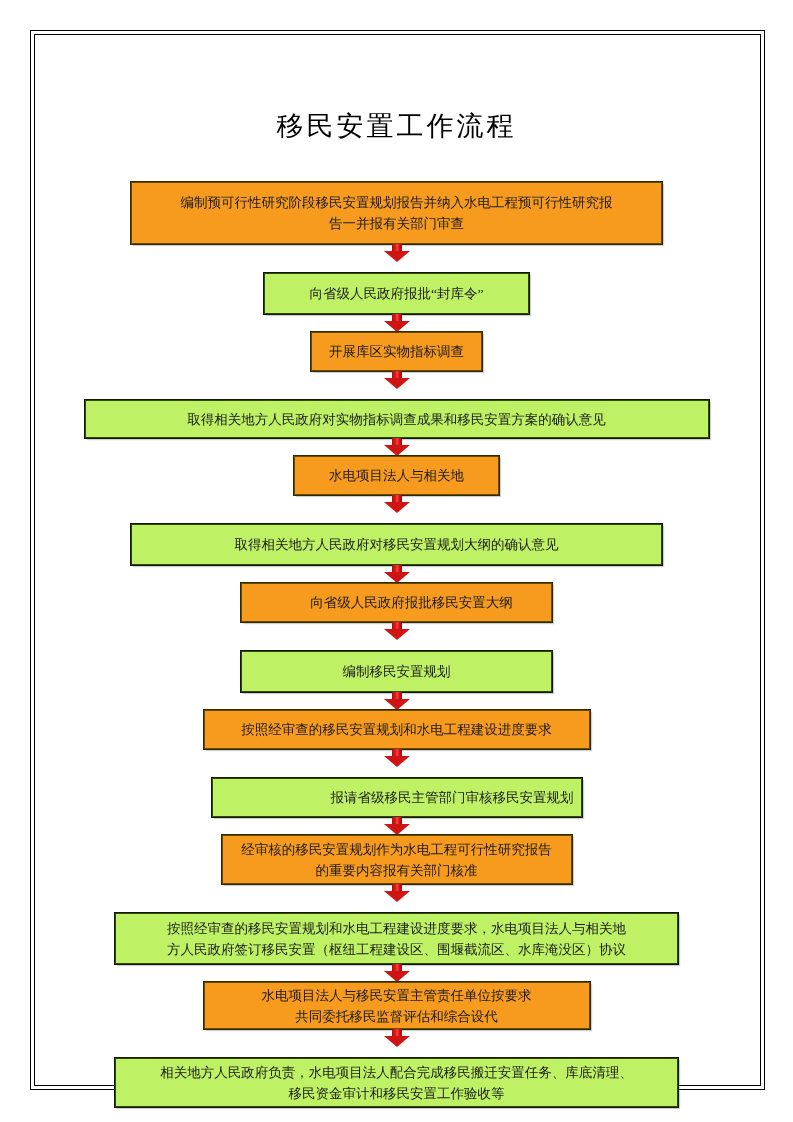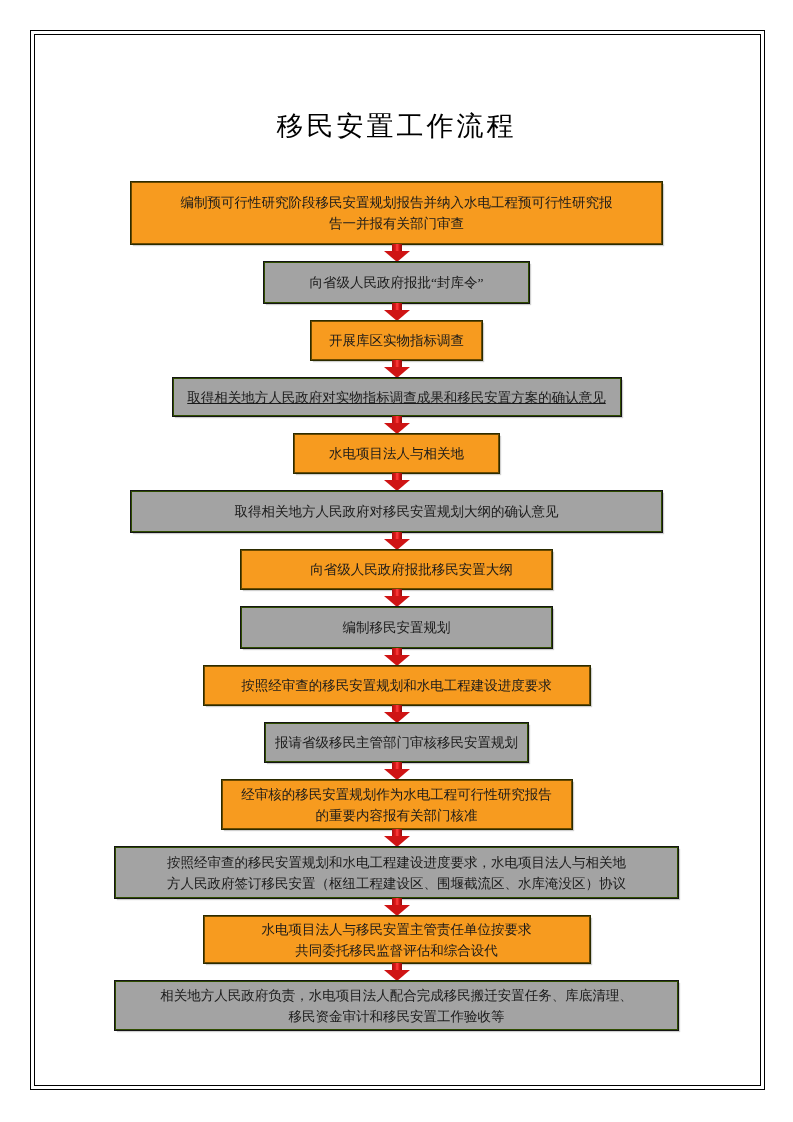--- a/index.html
+++ b/index.html
@@ -84,24 +84,25 @@
     padding: 5px 7px;
     position: relative;
   }
   .flow-node.orange {
     background: #F79B1F;
     border-color: #6b4a00;
     outline: 1px solid #2b2b00;
     outline-offset: 0px;
   }
   .flow-node.green {
-    background: #a3a3a3;
+    background: #bef264;
     border-color: #2f4d00;
     outline: 1px solid #151515;
     outline-offset: 0px;
+    margin-top: 11px;
   }
   .flow-node .line {
     display: block;
     white-space: nowrap;
   }
 
   
   .flow-arrow {
     width: 26px;
     position: relative;
@@ -154,21 +155,21 @@
         <div class="stem" style="height: 9px;"></div>
         <div class="head"></div>
       </div>
       <div class="flow-node orange" style="width: 171px; height: 39px;">
         <span class="line">开展库区实物指标调查</span>
       </div>
       <div class="flow-arrow" style="height: 18px;">
         <div class="stem" style="height: 9px;"></div>
         <div class="head"></div>
       </div>
-      <div class="flow-node green" style="width: 448px; height: 38px; text-decoration: underline;">
+      <div class="flow-node green" style="width: 624px; height: 38px;">
         <span class="line">取得相关地方人民政府对实物指标调查成果和移民安置方案的确认意见</span>
       </div>
       <div class="flow-arrow" style="height: 18px;">
         <div class="stem" style="height: 9px;"></div>
         <div class="head"></div>
       </div>
       <div class="flow-node orange" style="width: 205px; height: 39px;">
         <span class="line">水电项目法人与相关地</span>
       </div>
       <div class="flow-arrow" style="height: 18px;">
@@ -196,21 +197,21 @@
         <div class="stem" style="height: 9px;"></div>
         <div class="head"></div>
       </div>
       <div class="flow-node orange" style="width: 386px; height: 39px;">
         <span class="line">按照经审查的移民安置规划和水电工程建设进度要求</span>
       </div>
       <div class="flow-arrow" style="height: 18px;">
         <div class="stem" style="height: 9px;"></div>
         <div class="head"></div>
       </div>
-      <div class="flow-node green" style="width: 263px; height: 39px;">
+      <div class="flow-node green" style="width: 370px; height: 39px; align-items: flex-end;">
         <span class="line">报请省级移民主管部门审核移民安置规划</span>
       </div>
       <div class="flow-arrow" style="height: 18px;">
         <div class="stem" style="height: 9px;"></div>
         <div class="head"></div>
       </div>
       <div class="flow-node orange" style="width: 350px; height: 49px;">
         <span class="line">经审核的移民安置规划作为水电工程可行性研究报告</span>
         <span class="line">的重要内容报有关部门核准</span>
       </div>

